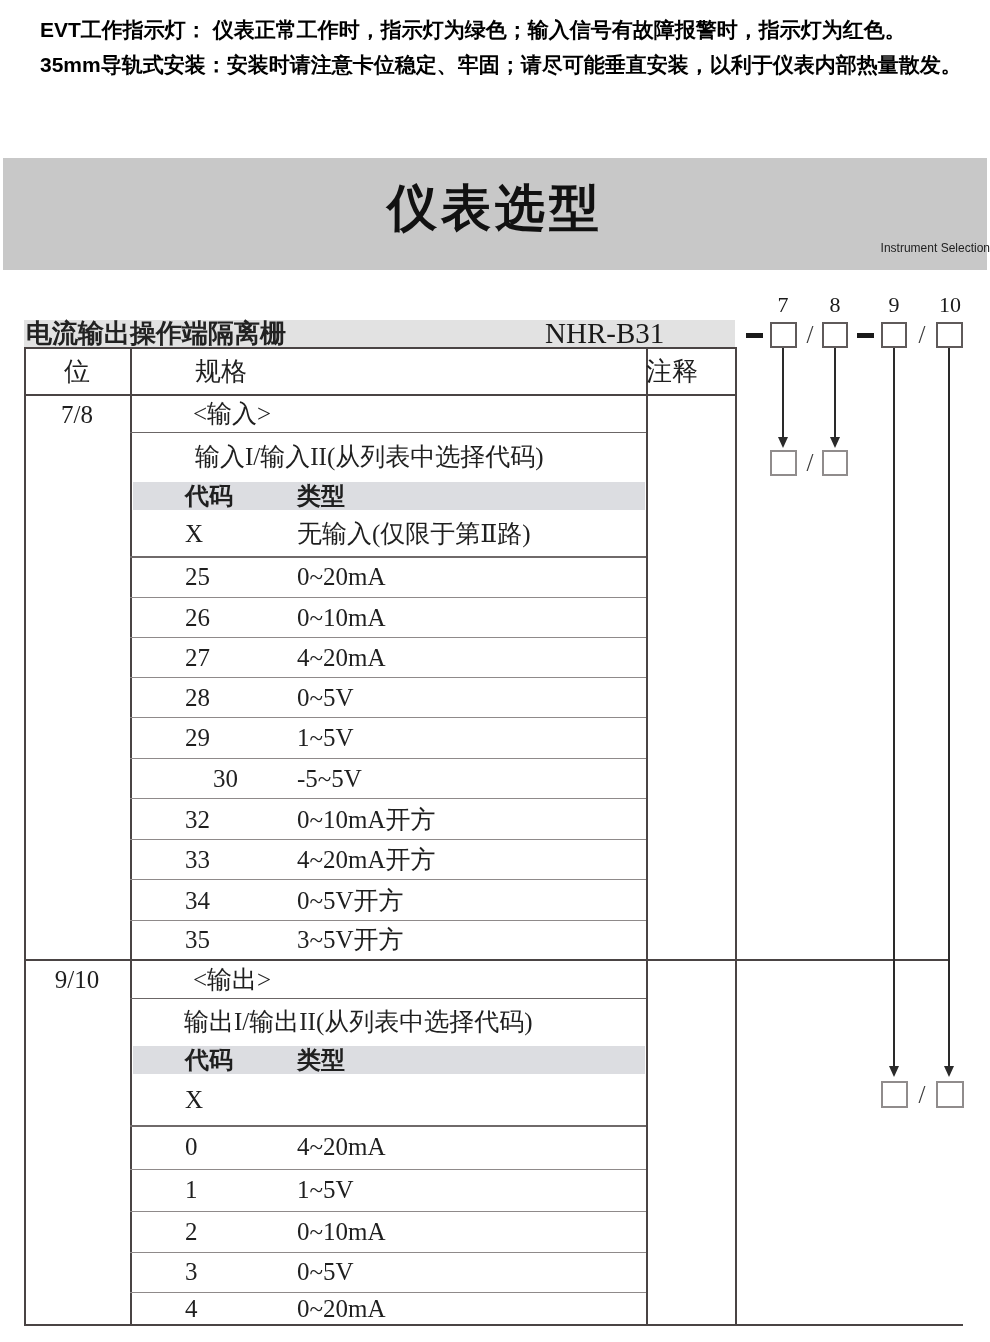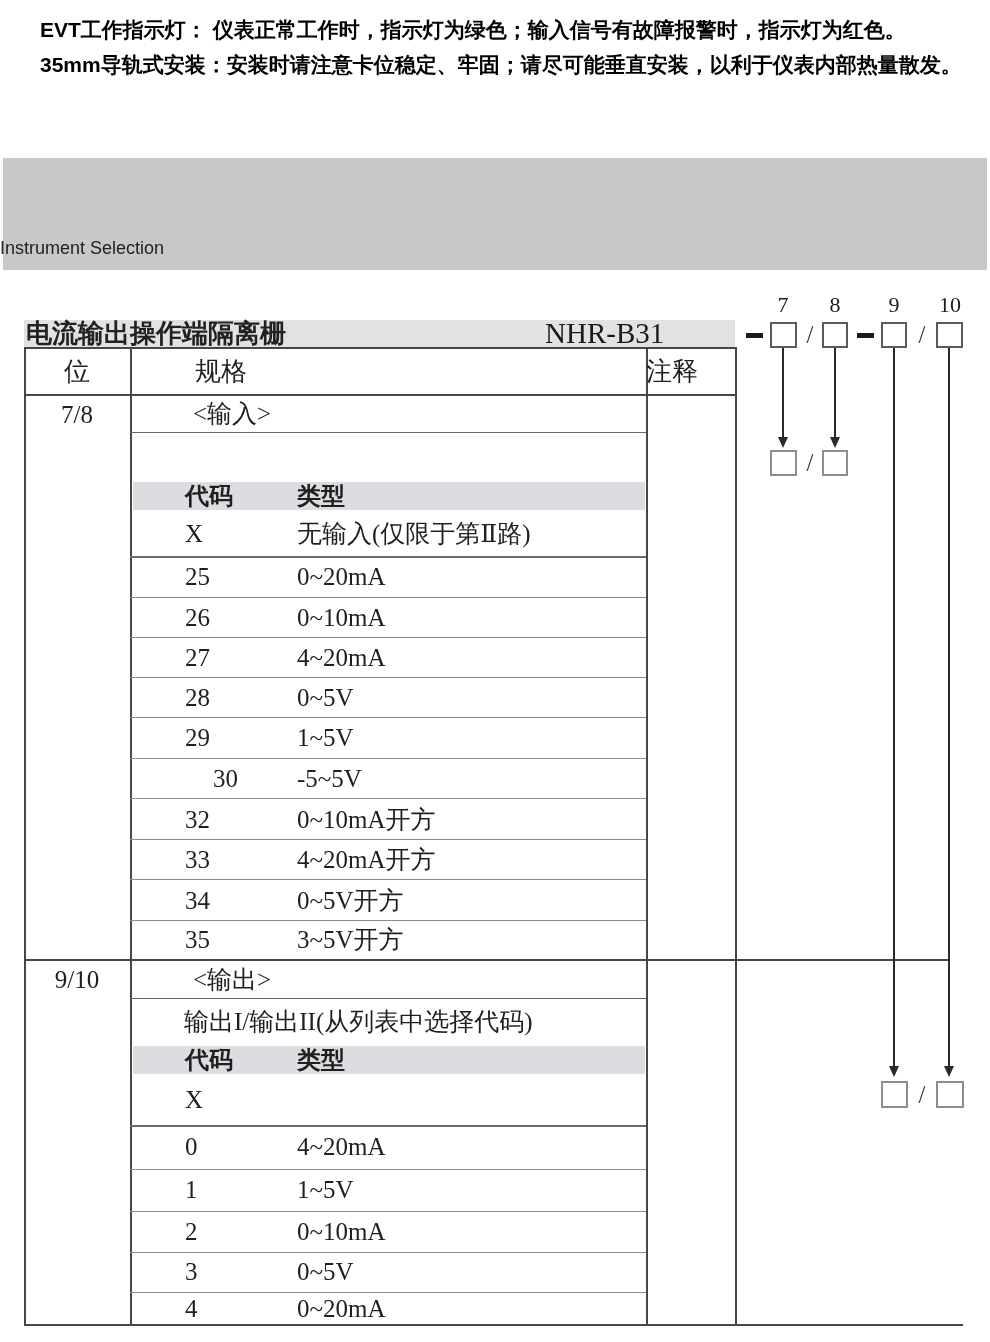--- a/index.html
+++ b/index.html
@@ -7,22 +7,22 @@
         font-family:"Liberation Serif","DejaVu Serif",serif;color:#1f1f1f;}
   .abs{position:absolute;}
   
   .note{left:40px;width:930px;height:26px;line-height:26px;font-size:21px;font-weight:700;
         font-family:"Liberation Sans","DejaVu Sans",sans-serif;color:#000;}
   
   .banner{left:3px;top:158px;width:984px;height:112px;background:#c8c8c8;}
   .banner-title{left:0;top:181px;width:990px;height:54px;line-height:54px;text-align:center;
         font-size:50px;font-weight:700;letter-spacing:4px;
         font-family:"Liberation Sans","DejaVu Sans",sans-serif;color:#111;}
-  .banner-sub{left:0;top:237px;width:990px;height:22px;line-height:22px;text-align:left;
-        font-size:18px;font-family:"Liberation Sans","DejaVu Sans",sans-serif;color:#222;}
+  .banner-sub{left:0;top:237px;width:990px;height:22px;line-height:22px;text-align:right;
+        font-size:12px;font-family:"Liberation Sans","DejaVu Sans",sans-serif;color:#222;}
   
   .prodbar{left:24px;top:320px;width:711px;height:28px;background:#e2e2e2;}
   .prodname{left:26px;top:320px;height:28px;line-height:28px;font-size:26px;font-weight:700;color:#222;}
   .prodmodel{left:545px;top:318px;height:30px;line-height:30px;font-size:29px;color:#1a1a1a;}
   
   .vl{width:2px;background:#4a4444;}
   .hl{height:2px;background:#4a4444;}
   .rl{height:1px;background:#8f8a8a;}
   .rl2{height:2px;background:#6f6a6a;}
   
@@ -46,20 +46,21 @@
 </style>
 </head>
 <body>
 
 <div class="page">
 
   <div class="abs note" style="top:17px;">EVT工作指示灯： 仪表正常工作时，指示灯为绿色；输入信号有故障报警时，指示灯为红色。</div>
   <div class="abs note" style="top:52px;">35mm导轨式安装：安装时请注意卡位稳定、牢固；请尽可能垂直安装，以利于仪表内部热量散发。</div>
 
   <div class="abs banner"></div>
+  <div class="abs banner-title">仪表选型</div>
   <div class="abs banner-sub">Instrument Selection</div>
 
   <div class="abs prodbar"></div>
   <div class="abs prodname">电流输出操作端隔离栅</div>
   <div class="abs prodmodel">NHR-B31</div>
 
   <div class="abs vl" style="left:24px;top:348px;height:978px;"></div>
   <div class="abs vl" style="left:130px;top:348px;height:978px;"></div>
   <div class="abs vl" style="left:646px;top:348px;height:978px;"></div>
   <div class="abs vl" style="left:735px;top:348px;height:978px;"></div>
@@ -68,20 +69,21 @@
   <div class="abs hl" style="left:24px;top:959px;width:926px;"></div>
   <div class="abs hl" style="left:24px;top:1324px;width:939px;"></div>
 
   <div class="abs cell hdr bitcell" style="top:357px;">位</div>
   <div class="abs cell hdr" style="left:195px;top:357px;">规格</div>
   <div class="abs cell hdr" style="left:646px;top:357px;width:89px;text-align:left;">注释</div>
 
   <div class="abs cell bitcell" style="top:400px;">7/8</div>
   <div class="abs cell" style="left:193px;top:399px;">&lt;输入&gt;</div>
   <div class="abs rl" style="left:130px;top:432px;width:516px;background:#6b6666;"></div>
+  <div class="abs cell" style="left:195px;top:442px;">输入I/输入II(从列表中选择代码)</div>
 
   <div class="abs band" style="top:482px;"></div>
   <div class="abs cell codehdr codecol" style="top:481px;">代码</div>
   <div class="abs cell codehdr typecol" style="top:481px;">类型</div>
 
   <div class="abs cell codecol" style="top:519px;">X</div>
   <div class="abs cell typecol" style="top:519px;">无输入(仅限于第Ⅱ路)</div>
   <div class="abs rl2" style="left:130px;top:556px;width:516px;"></div>
 
   <div class="abs cell codecol" style="top:562px;">25</div>

